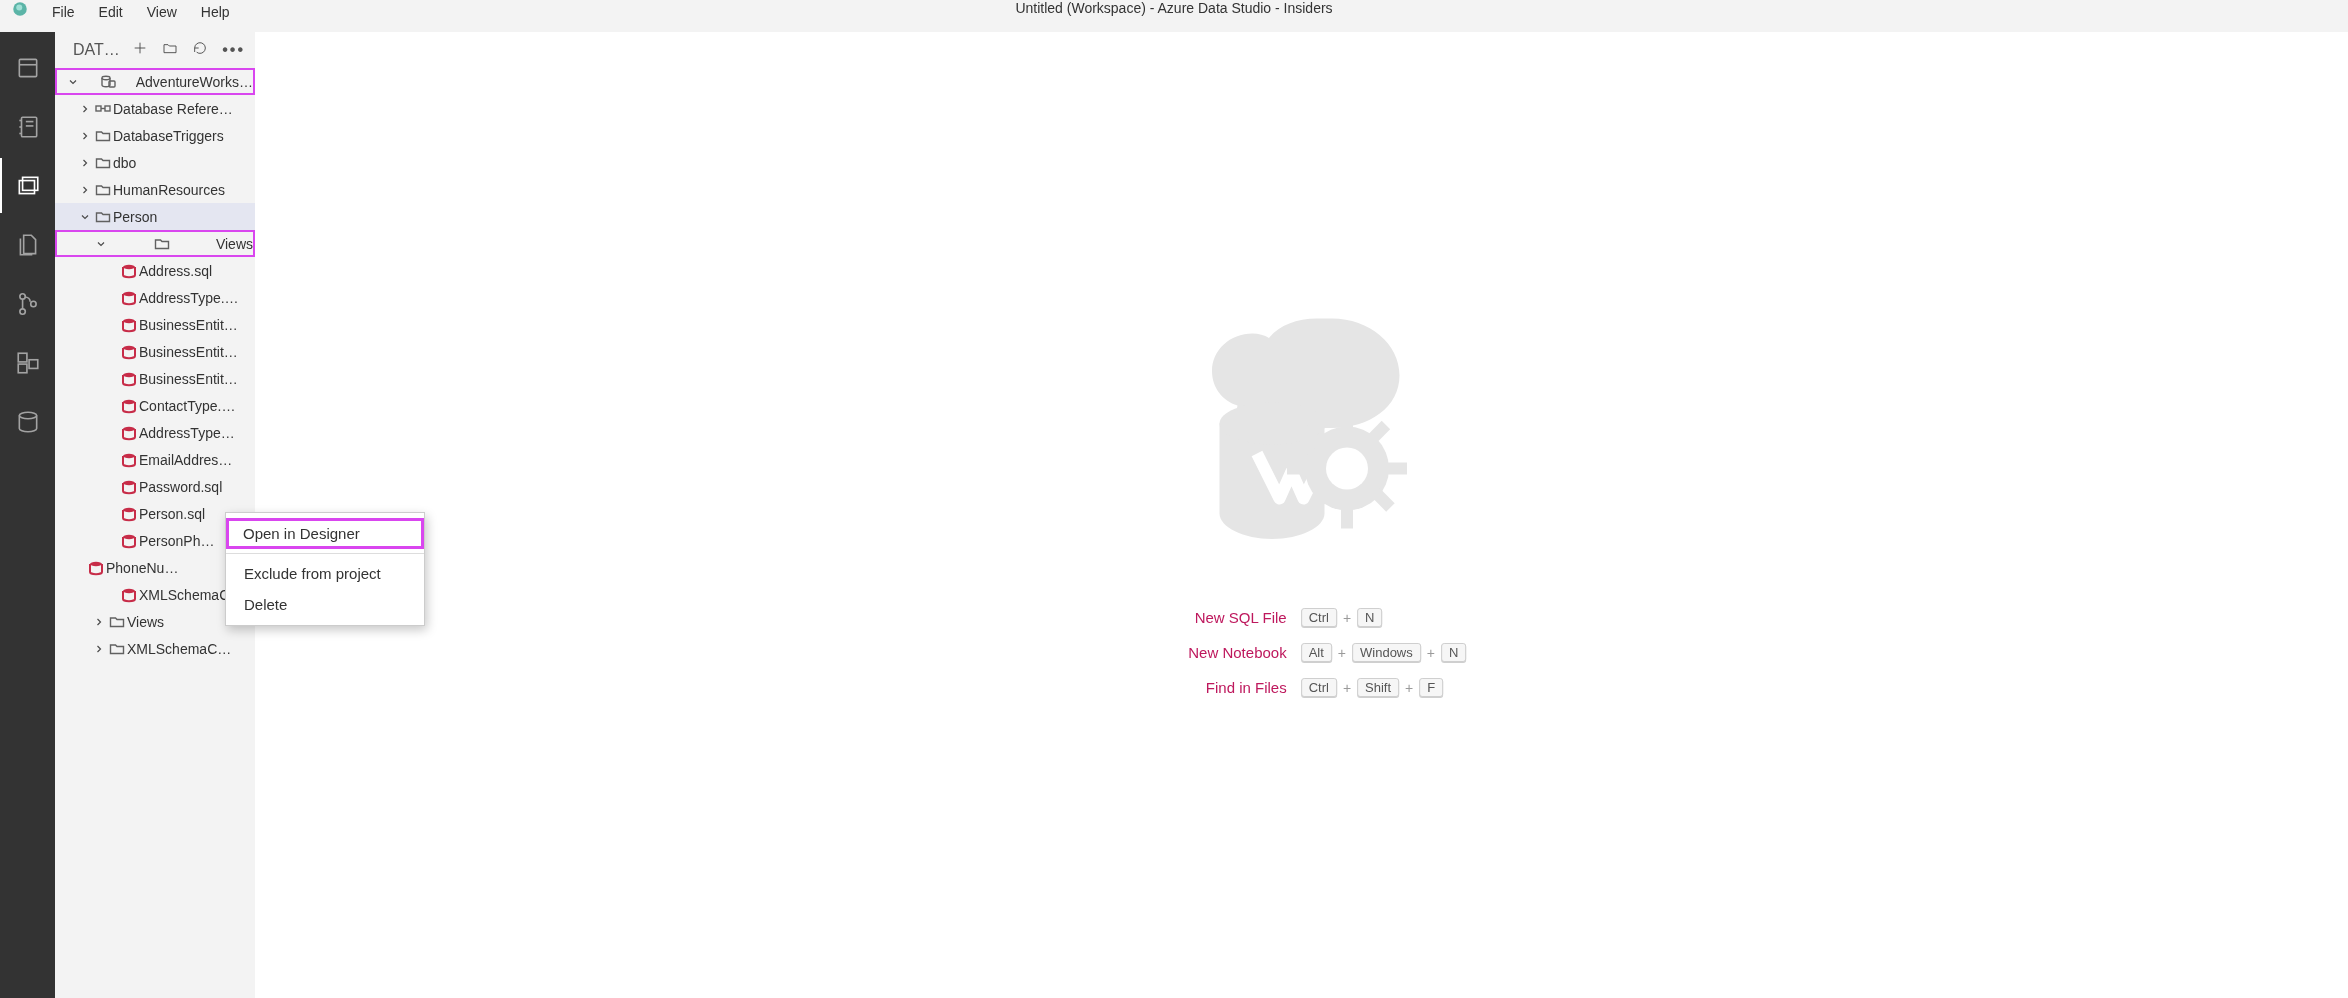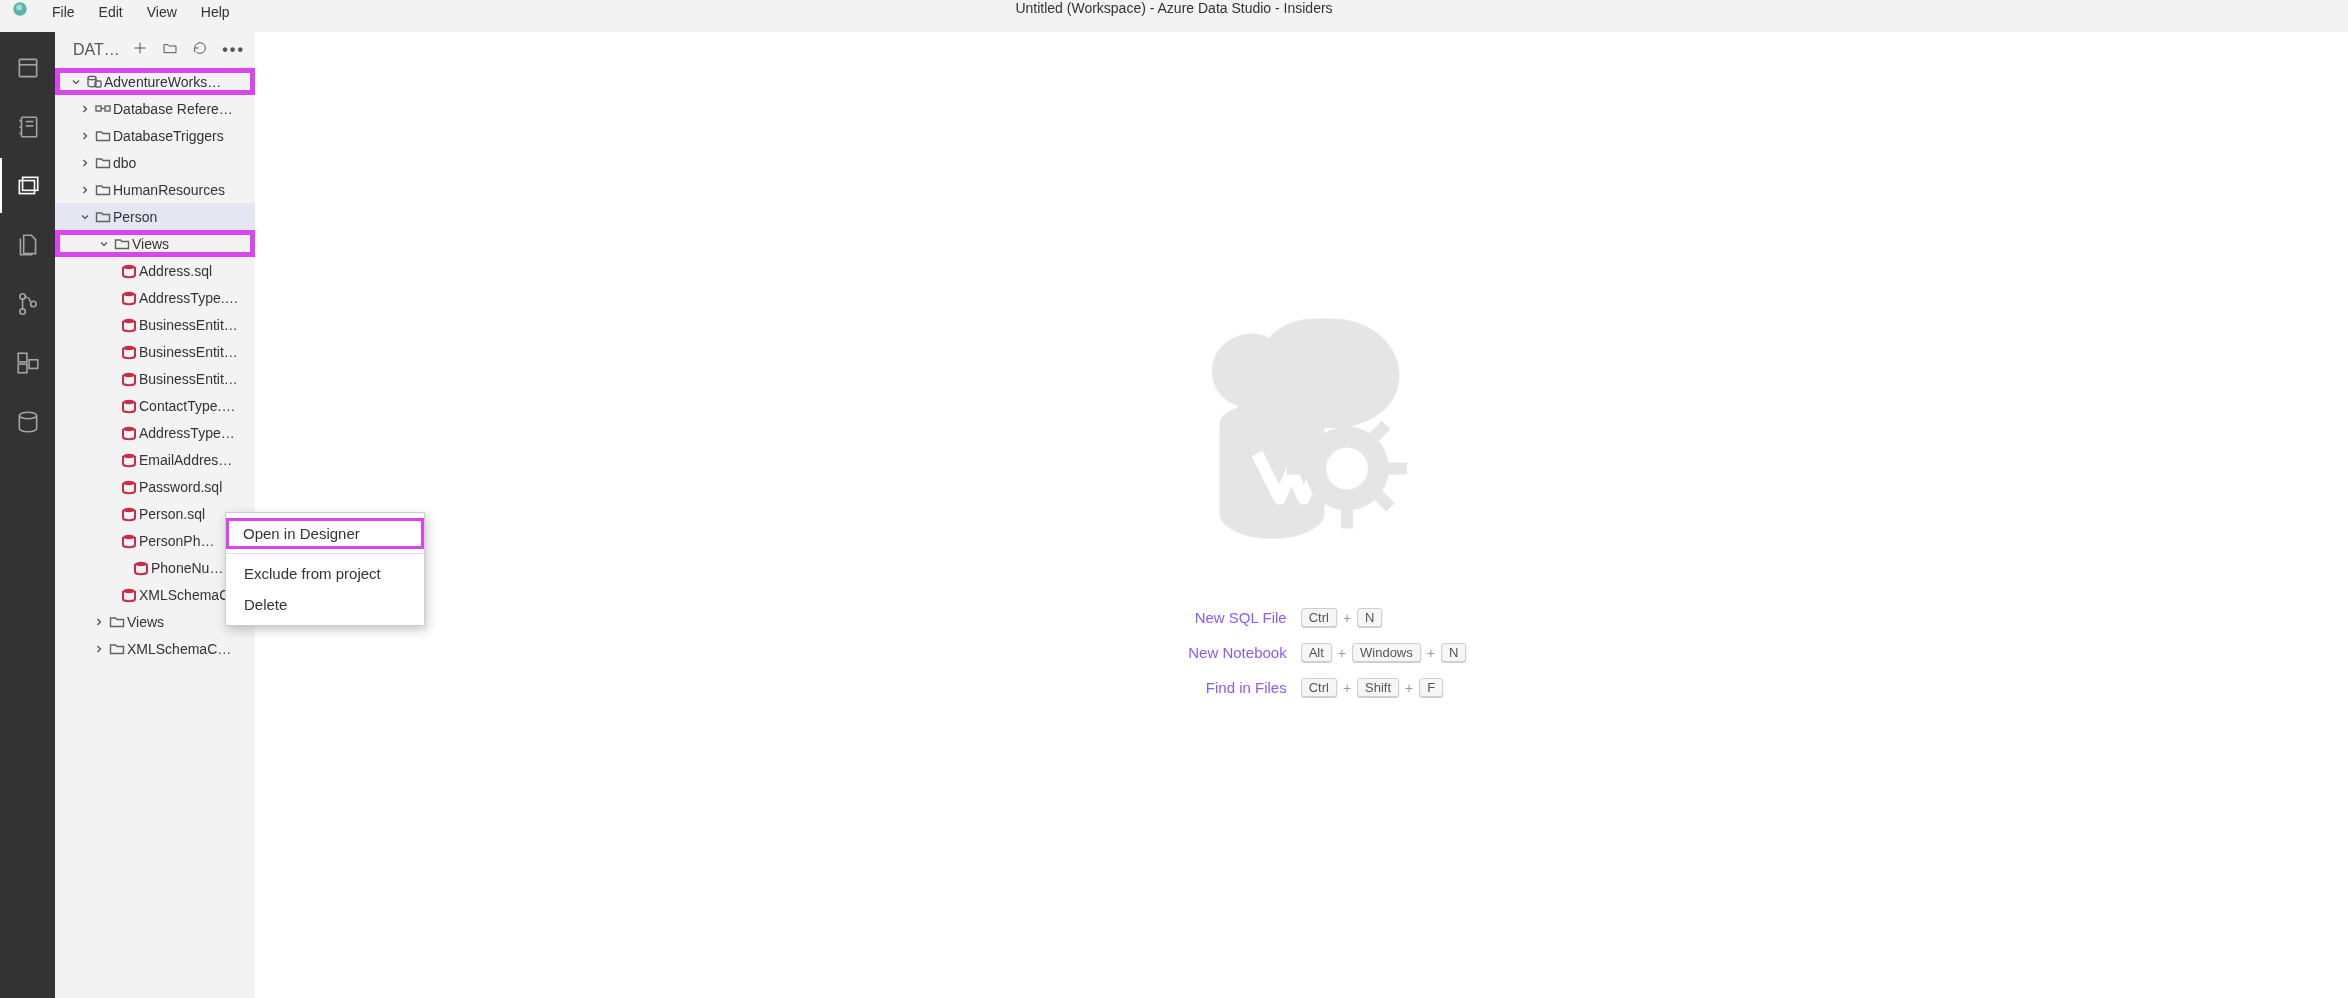--- a/index.html
+++ b/index.html
@@ -22,27 +22,27 @@
     .sidebar-header-actions svg{ width:16px; height:16px; stroke:#4b4b4b; fill:none; stroke-width:1.4; }
     .ellipsis{ letter-spacing:2px; font-weight:bold; color:#555; }
     .tree{ flex:1; overflow:auto; }
     .row{ display:flex; align-items:center; height:27px; font-size:14px; color:#333; white-space:nowrap; cursor:default; }
     .row.selected{ background:#e4e6f1; }
     .chev{ width:16px; display:flex; justify-content:center; }
     .chev svg{ width:12px; height:12px; stroke:#4b4b4b; fill:none; stroke-width:1.6; }
     .ic{ width:20px; display:flex; justify-content:center; }
     .ic svg{ width:16px; height:16px; }
     .label{ overflow:hidden; text-overflow:ellipsis; }
-    .hl{ border:5px solid #d946ef; }
+    .hl{ border:2px solid #d946ef;justify-content:space-between; }
     .editor{ flex:1; background:#fff; position:relative; }
     .logo-center{ position:absolute; left:50%; top:40%; transform:translate(-50%,-50%); }
     .logo-center svg{ width:300px; height:300px; fill:#e5e5e5; }
     .kb-list{ position:absolute; left:50%; top:calc(40% + 190px); transform:translateX(-50%); display:flex; flex-direction:column; gap:16px; }
     .kb-row{ display:flex; align-items:center; gap:14px; }
-    .kb-label{ width:150px; text-align:right; color:#8b5cf6; font-size:15px; }
+    .kb-label{ width:150px; text-align:right; color:#be185d; font-size:15px; }
     .kb-keys{ display:flex; align-items:center; gap:6px; color:#9a9a9a; font-size:14px; }
     .key{ border:1px solid #cfcfcf; border-radius:3px; padding:1px 7px; background:#f6f6f6; color:#555; box-shadow:0 1px 0 #cfcfcf; font-size:13px; }
     .ctx-menu{ position:absolute; background:#fff; border:1px solid #ccc; box-shadow:2px 4px 10px rgba(0,0,0,.22); padding:5px 0; font-size:15px; color:#333; width:200px; }
     .ctx-item{ padding:7px 18px; cursor:default; }
     .ctx-sep{ height:1px; background:#ddd; margin:4px 0; }
     
     .folder svg{ stroke:#616161; fill:none; stroke-width:1.4; }
     .dbproj svg{ stroke:#616161; fill:none; stroke-width:1.4; }
     .tbl svg{ fill:#c72c48; }
     .refic svg{ stroke:#616161; fill:none; stroke-width:1.4; }
@@ -332,21 +332,21 @@
         </div>
       <div class="row" style="padding-left:64px">
           <span class="ic tbl">
             <svg viewBox="0 0 16 16">
               <ellipse cx="8" cy="4" rx="6" ry="2.2"></ellipse>
               <path d="M2 4v8c0 1.2 2.7 2.2 6 2.2s6-1 6-2.2V4" fill="none" stroke="#c72c48" stroke-width="2"></path>
             </svg>
           </span>
           <span class="label">PersonPh…</span>
         </div>
-      <div class="row" style="padding-left:76px">
+      <div class="row" style="padding-left:31px">
           <span class="ic tbl">
             <svg viewBox="0 0 16 16">
               <ellipse cx="8" cy="4" rx="6" ry="2.2"></ellipse>
               <path d="M2 4v8c0 1.2 2.7 2.2 6 2.2s6-1 6-2.2V4" fill="none" stroke="#c72c48" stroke-width="2"></path>
             </svg>
           </span>
           <span class="label">PhoneNu…</span>
         </div>
       <div class="row" style="padding-left:64px">
           <span class="ic tbl">

